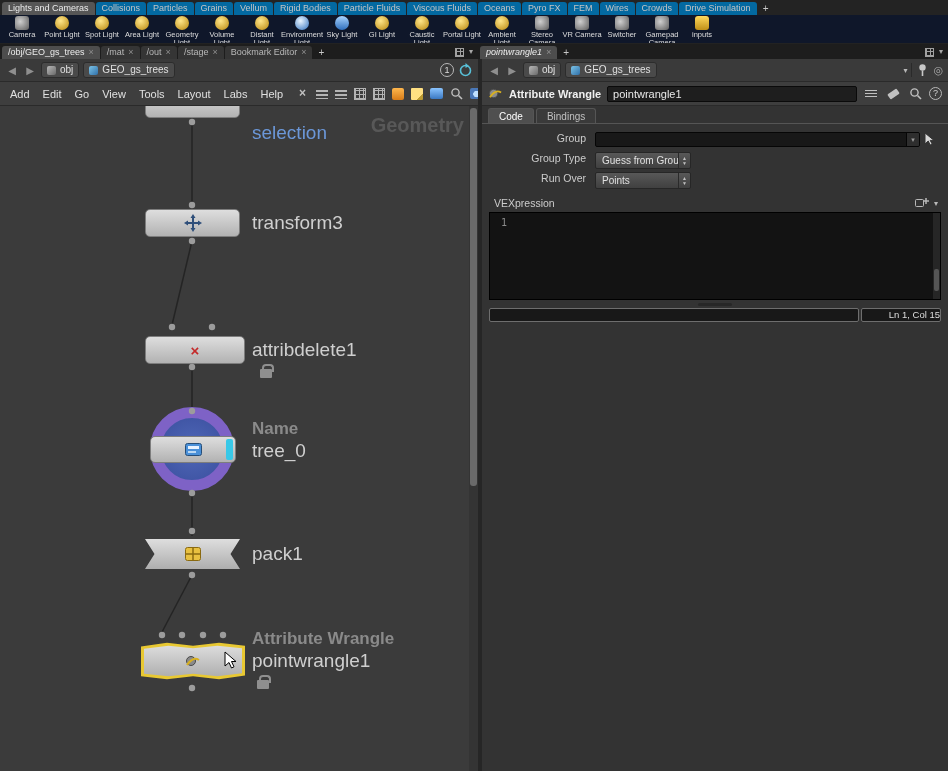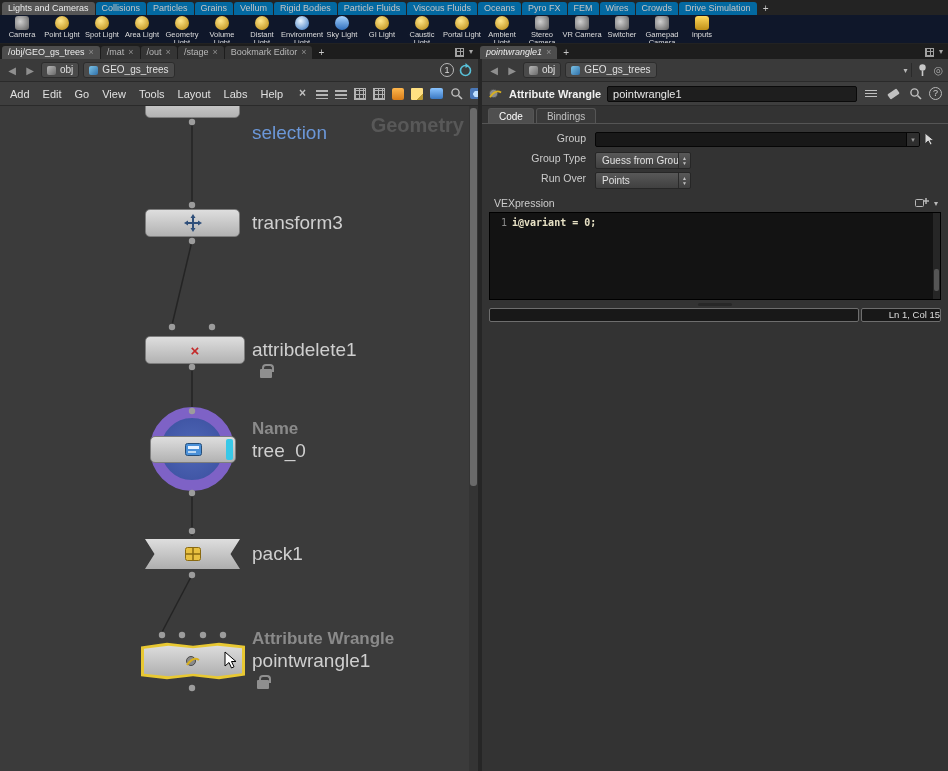--- a/index.html
+++ b/index.html
@@ -539,21 +539,20 @@
               <rect x="0.5" y="2.5" width="8" height="7" rx="1" fill="none" stroke="#b8b8b8"></rect>
               <line x1="11" y1="1" x2="11" y2="7" stroke="#b8b8b8" stroke-width="1.5"></line>
               <line x1="8" y1="4" x2="14" y2="4" stroke="#b8b8b8" stroke-width="1.5"></line>
             </svg>
             <span class="caret">▾</span>
           </span>
         </div>
 
         <div class="code-editor">
           <div class="gutter">1</div>
-          <div class="codeline">i@variant = 0;</div>
           <div class="code-vscroll">
               <div class="code-vthumb"></div>
             </div>
         </div>
 
         <div class="resize-handle">
             <div class="grip"></div>
           </div>
 
         <div class="statusrow">

